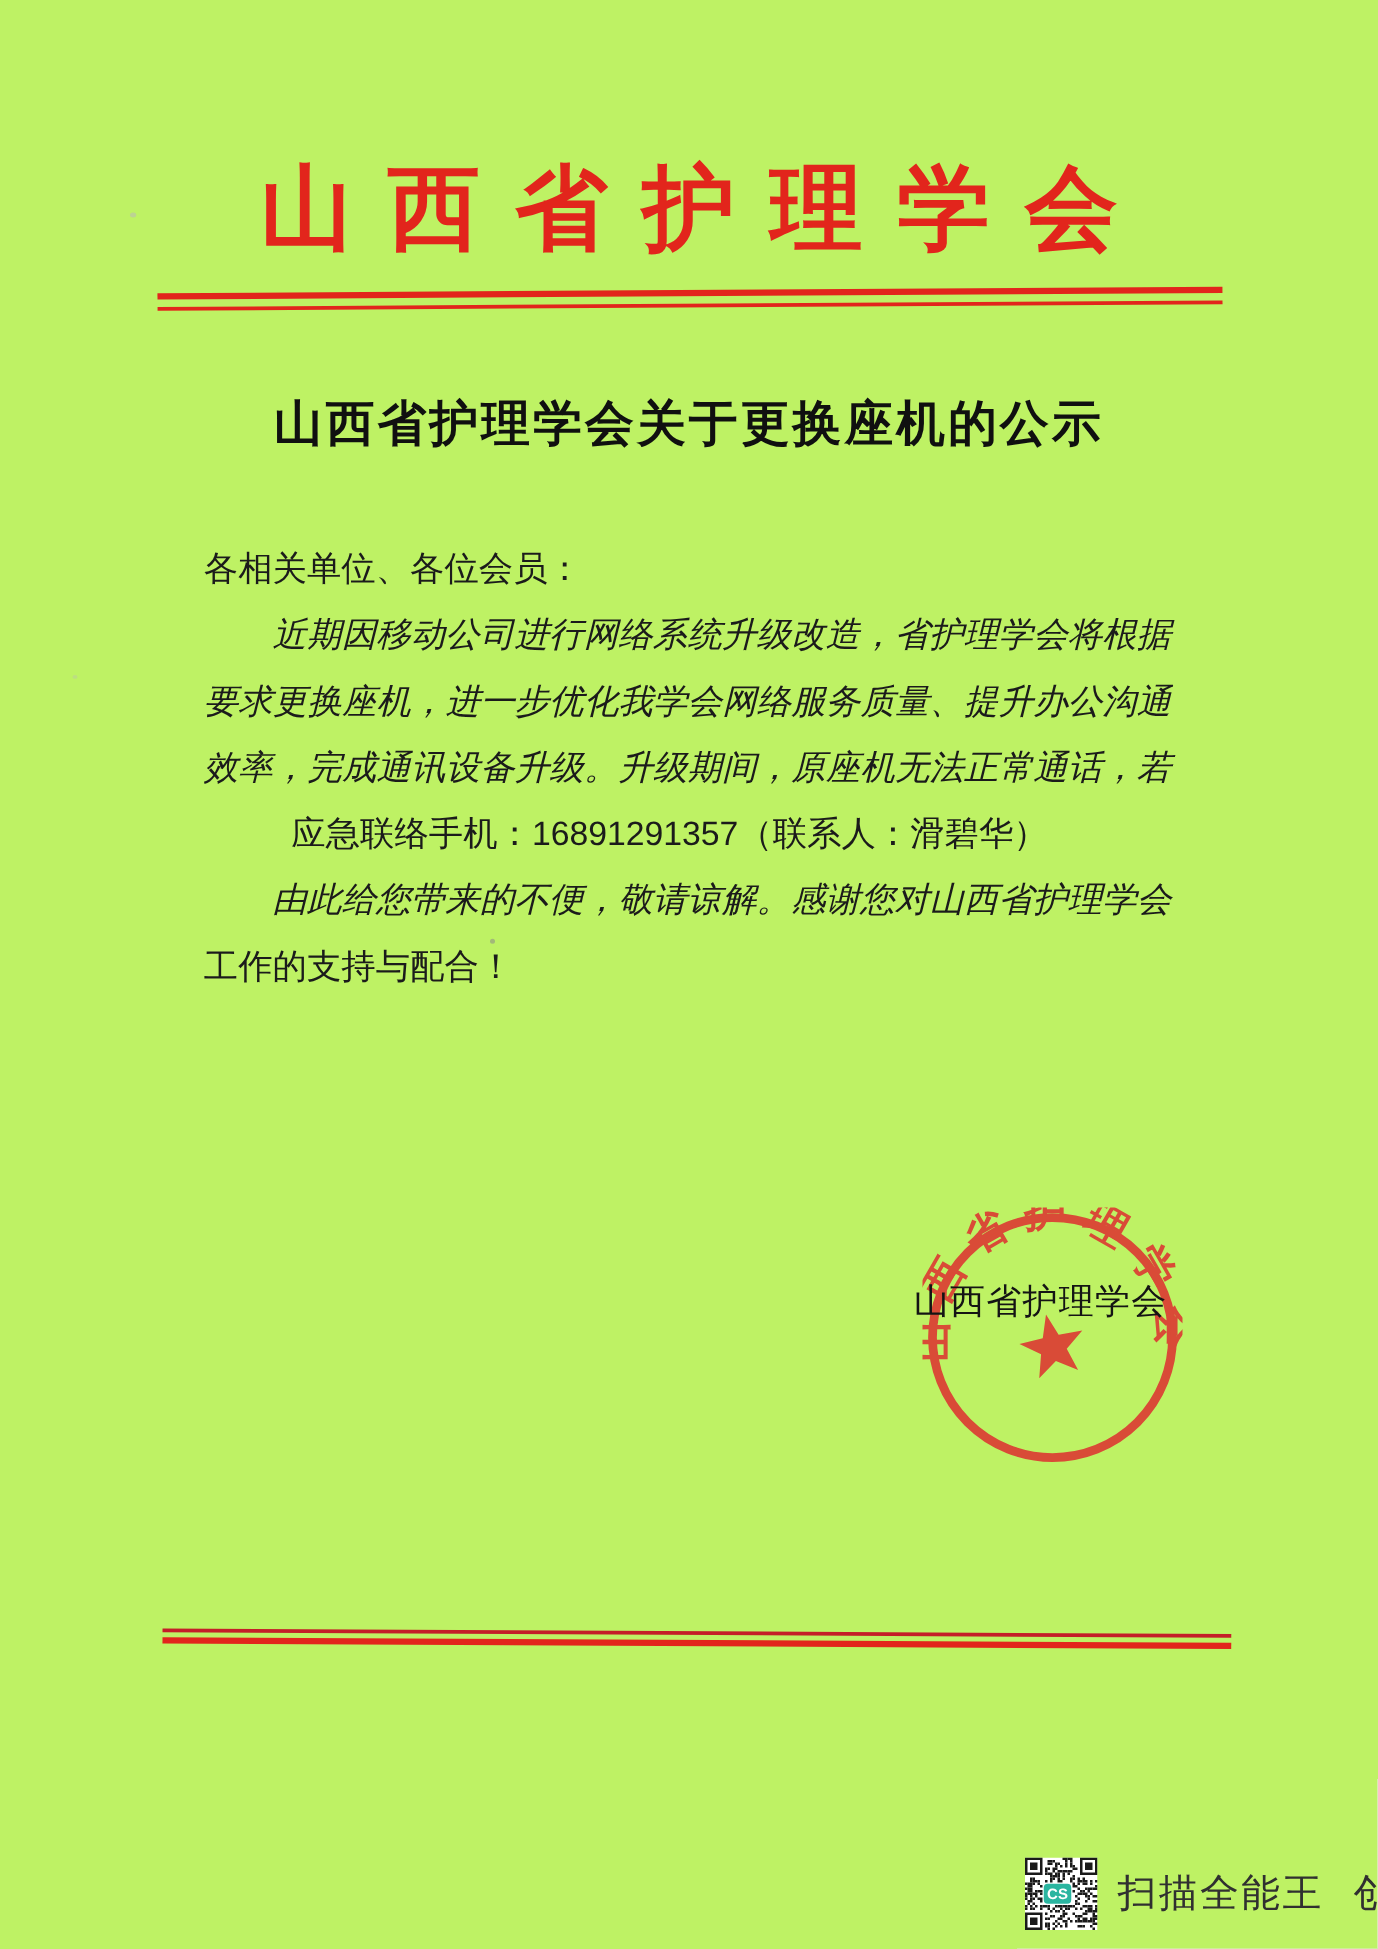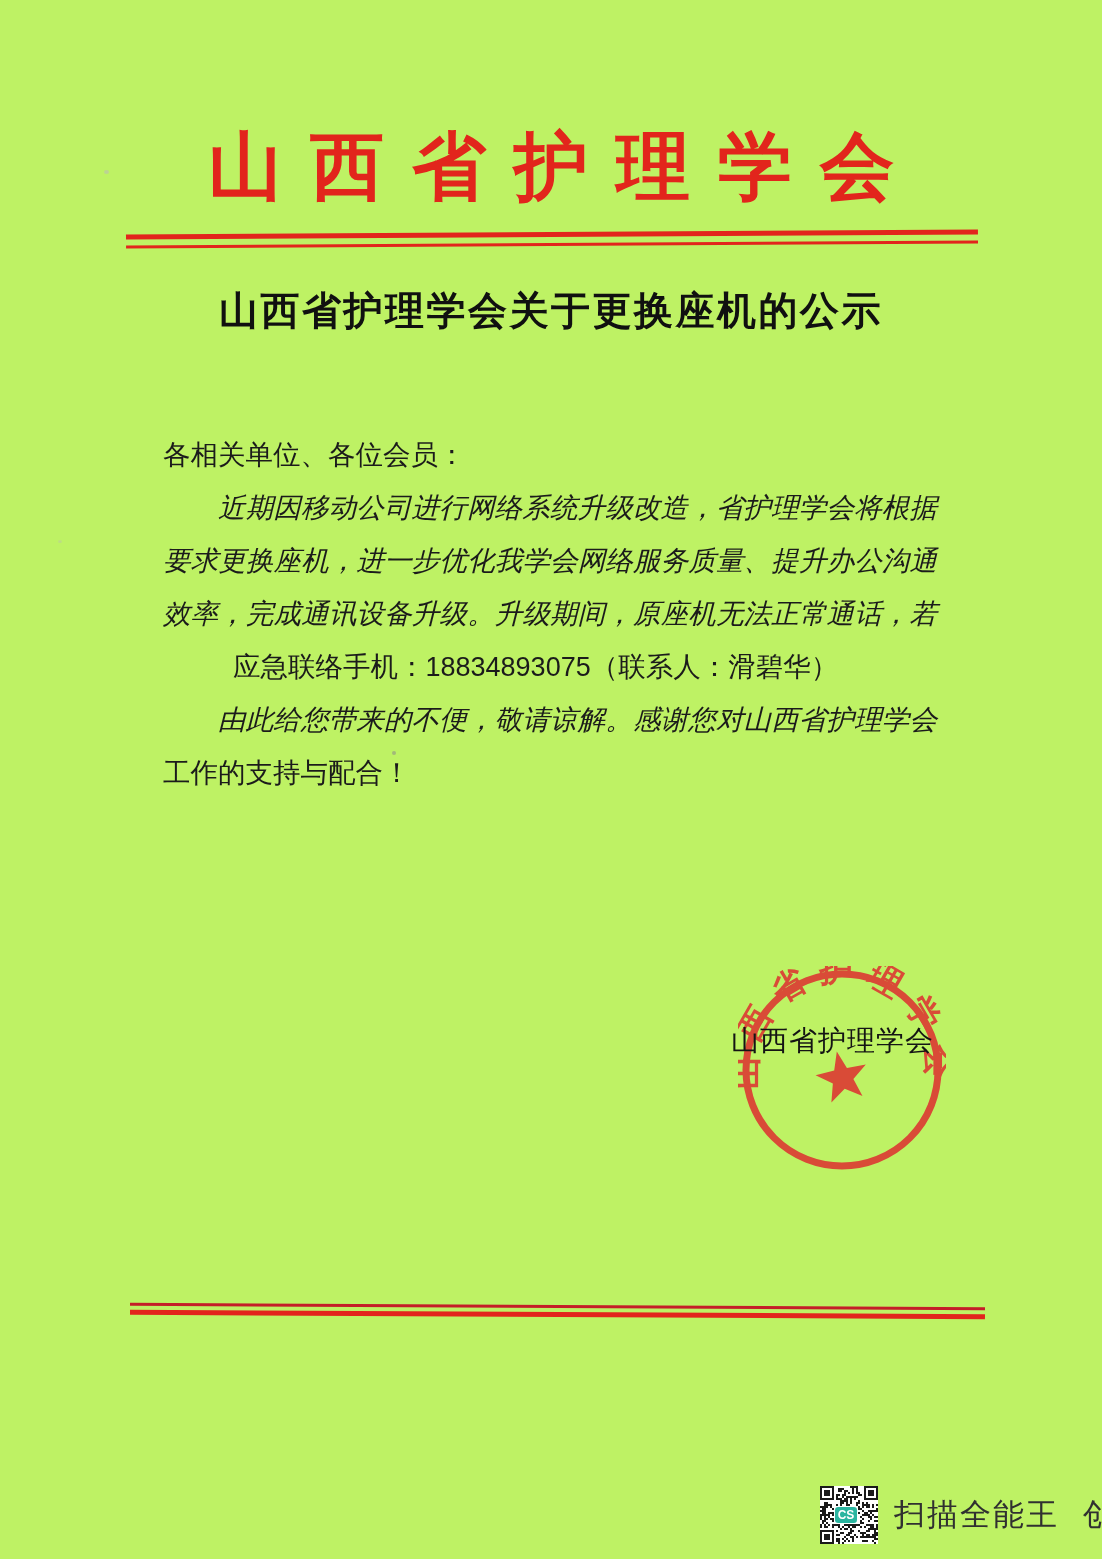--- a/index.html
+++ b/index.html
@@ -23,21 +23,21 @@
   }
   .rules{position:absolute;left:126px;width:852px;}
   .rules-top{top:232px;transform:rotate(-0.35deg);}
   .rules-top .rule-a{height:5px;background:#e2251c;}
   .rules-top .rule-b{height:3px;background:#e2251c;margin-top:6px;}
   .rules-bottom{top:1305px;left:130px;width:855px;transform:rotate(0.3deg);}
   .rules-bottom .rule-a{height:3px;background:#c41e28;}
   .rules-bottom .rule-b{height:5px;background:#e2251c;margin-top:4px;}
   
   .doc-title{
-    position:absolute;top:284px;left:0;width:100%;
+    position:absolute;top:312px;left:0;width:100%;
     text-align:center;
     font-size:39px;font-weight:bold;color:#101010;
     letter-spacing:2.5px;white-space:nowrap;
   }
   
   .body-block{
     position:absolute;top:428px;left:163px;width:774px;
     font-size:27.5px;line-height:53px;color:#1b1b1b;
   }
   .line{height:53px;white-space:nowrap;}
@@ -95,21 +95,21 @@
   </div>
 
   <div class="doc-title">山西省护理学会关于更换座机的公示</div>
 
   <div class="body-block">
     <div class="line">各相关单位、各位会员：</div>
     <div class="line justify indent-2">近期因移动公司进行网络系统升级改造，省护理学会将根据</div>
     <div class="line justify">要求更换座机，进一步优化我学会网络服务质量、提升办公沟通</div>
     <div class="line justify">效率，完成通讯设备升级。升级期间，原座机无法正常通话，若</div>
     <div class="line indent-contact">
-      <span>应急联络手机：</span><span class="latin">18834893075</span><span>（联系人：滑碧华）</span>
+      <span>应急联络手机：</span><span class="latin">16891291357</span><span>（联系人：滑碧华）</span>
     </div>
     <div class="line justify indent-2">由此给您带来的不便，敬请谅解。感谢您对山西省护理学会</div>
     <div class="line">工作的支持与配合！</div>
   </div>
 
   <div class="signature">
     <div class="sig-org">山西省护理学会</div>
   </div>
 
   <svg class="seal" viewBox="0 0 208 208">

